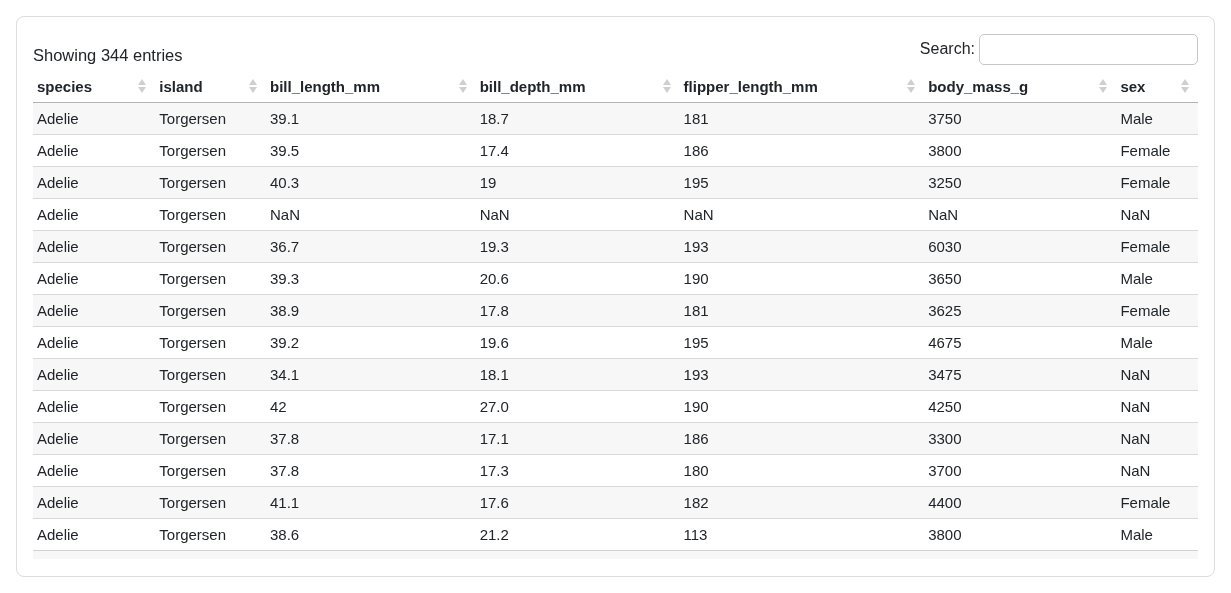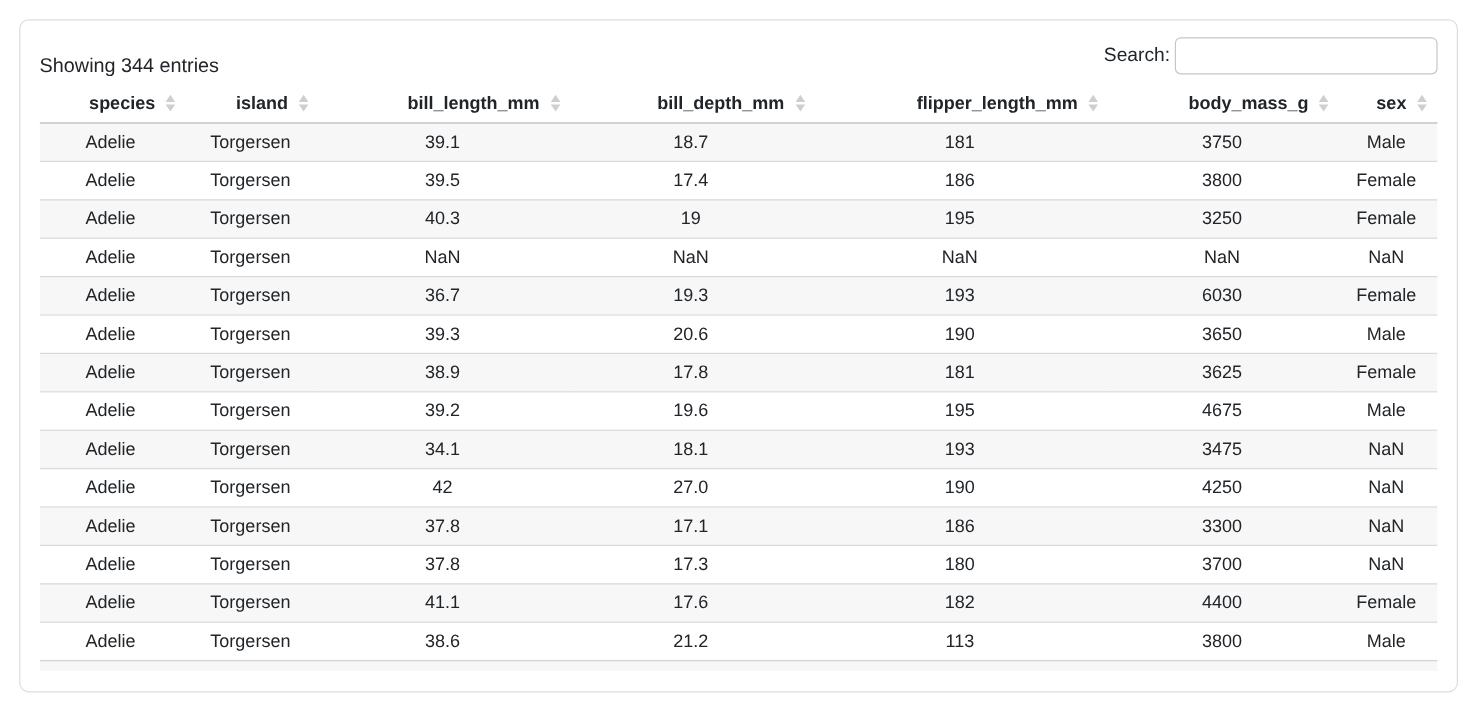--- a/index.html
+++ b/index.html
@@ -23,21 +23,21 @@
     width: 1199px;
     height: 561px;
     border: 1px solid #dddddd;
     border-radius: 8px;
     background: #ffffff;
     padding: 14px 16px 16px 16px;
     overflow: hidden;
   }
   .topbar {
     display: flex;
-    align-items: flex-start;
+    align-items: center;
     justify-content: space-between;
     height: 36px;
     margin-bottom: 4px;
   }
   .showing-text {
     font-size: 16.5px;
     color: #212529;
     align-self: flex-end;
     padding-bottom: 2px;
   }
@@ -66,37 +66,37 @@
     overflow: hidden;
   }
   table.data-table {
     width: 100%;
     border-collapse: collapse;
     table-layout: fixed;
     font-size: 15px;
   }
   table.data-table th {
     font-weight: bold;
-    text-align: right;
+    text-align: left;
     padding: 6px 26px 6px 4px;
     height: 31px;
     border-bottom: 1px solid rgba(0,0,0,0.3);
     position: relative;
     cursor: pointer;
     white-space: nowrap;
     overflow: hidden;
     margin-left: 30px;
   }
   table.data-table td {
     padding: 7px 8px 7px 4px;
     height: 32px;
     white-space: nowrap;
     overflow: hidden;
   }
-  table.data-table tbody tr { border-top: 1px solid rgba(0,0,0,0.15); background: #ffffff; text-align: center; }
+  table.data-table tbody tr { border-top: 1px solid rgba(0,0,0,0.15); background: #ffffff; }
   table.data-table tbody tr:first-child { border-top: none; }
   table.data-table tbody tr:nth-child(odd) { background: #f7f7f7; }
   col.c-species { width: 10.5%; }
   col.c-island { width: 9.5%; }
   col.c-bill-length { width: 18%; }
   col.c-bill-depth { width: 17.5%; }
   col.c-flipper { width: 21%; }
   col.c-mass { width: 16.5%; }
   col.c-sex { width: 7%; }
   .sort-icon {

